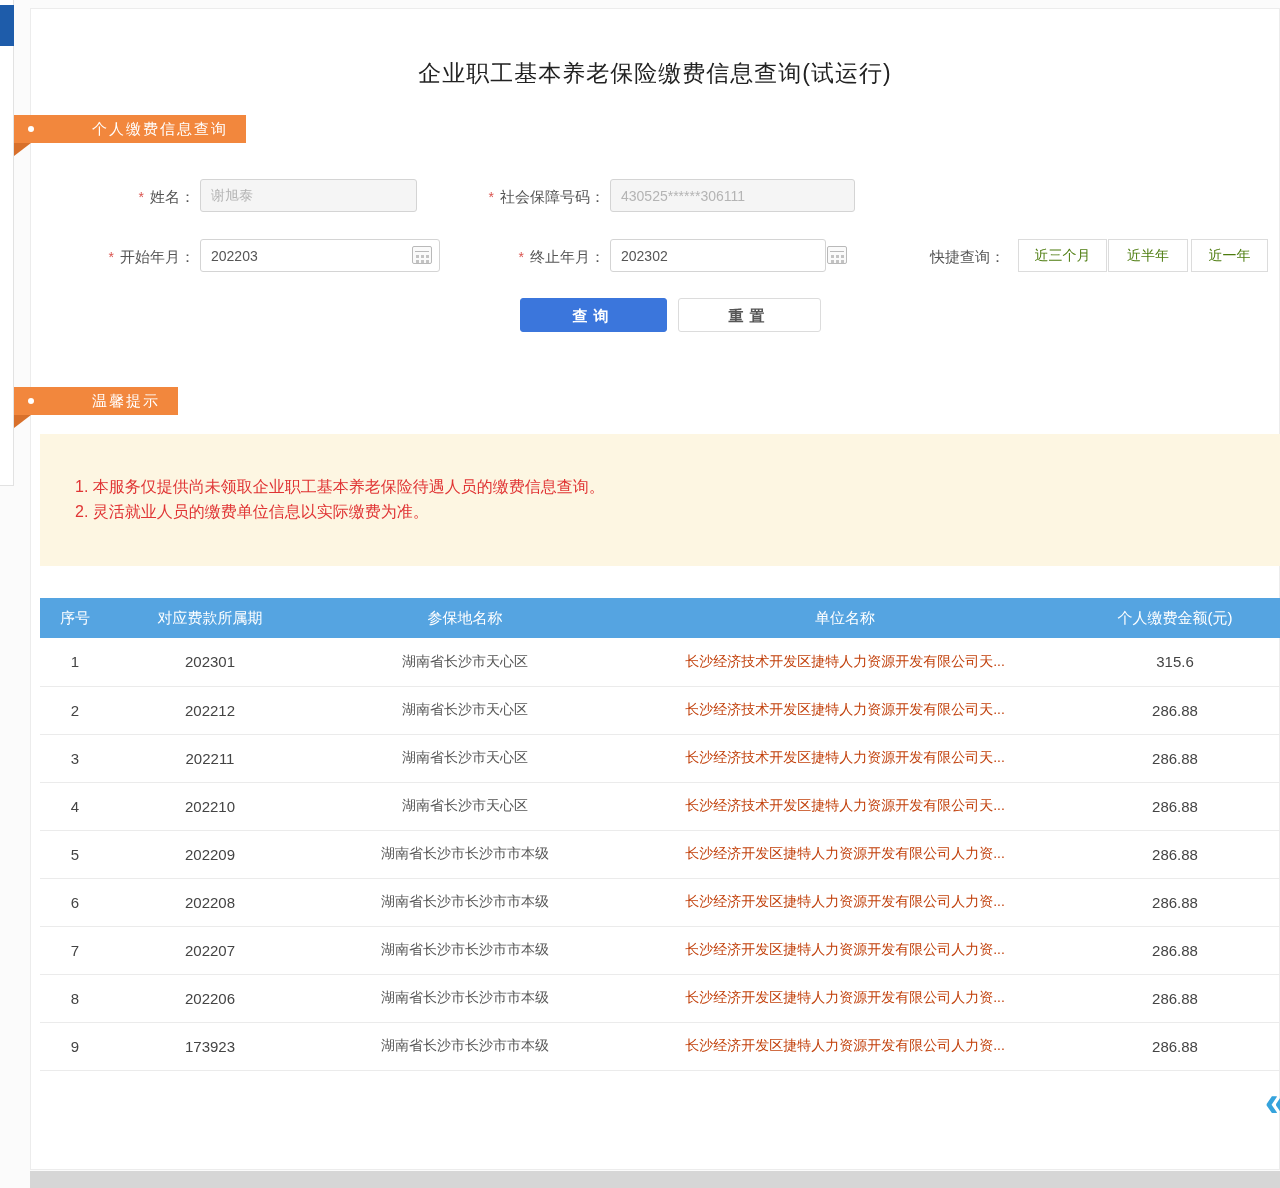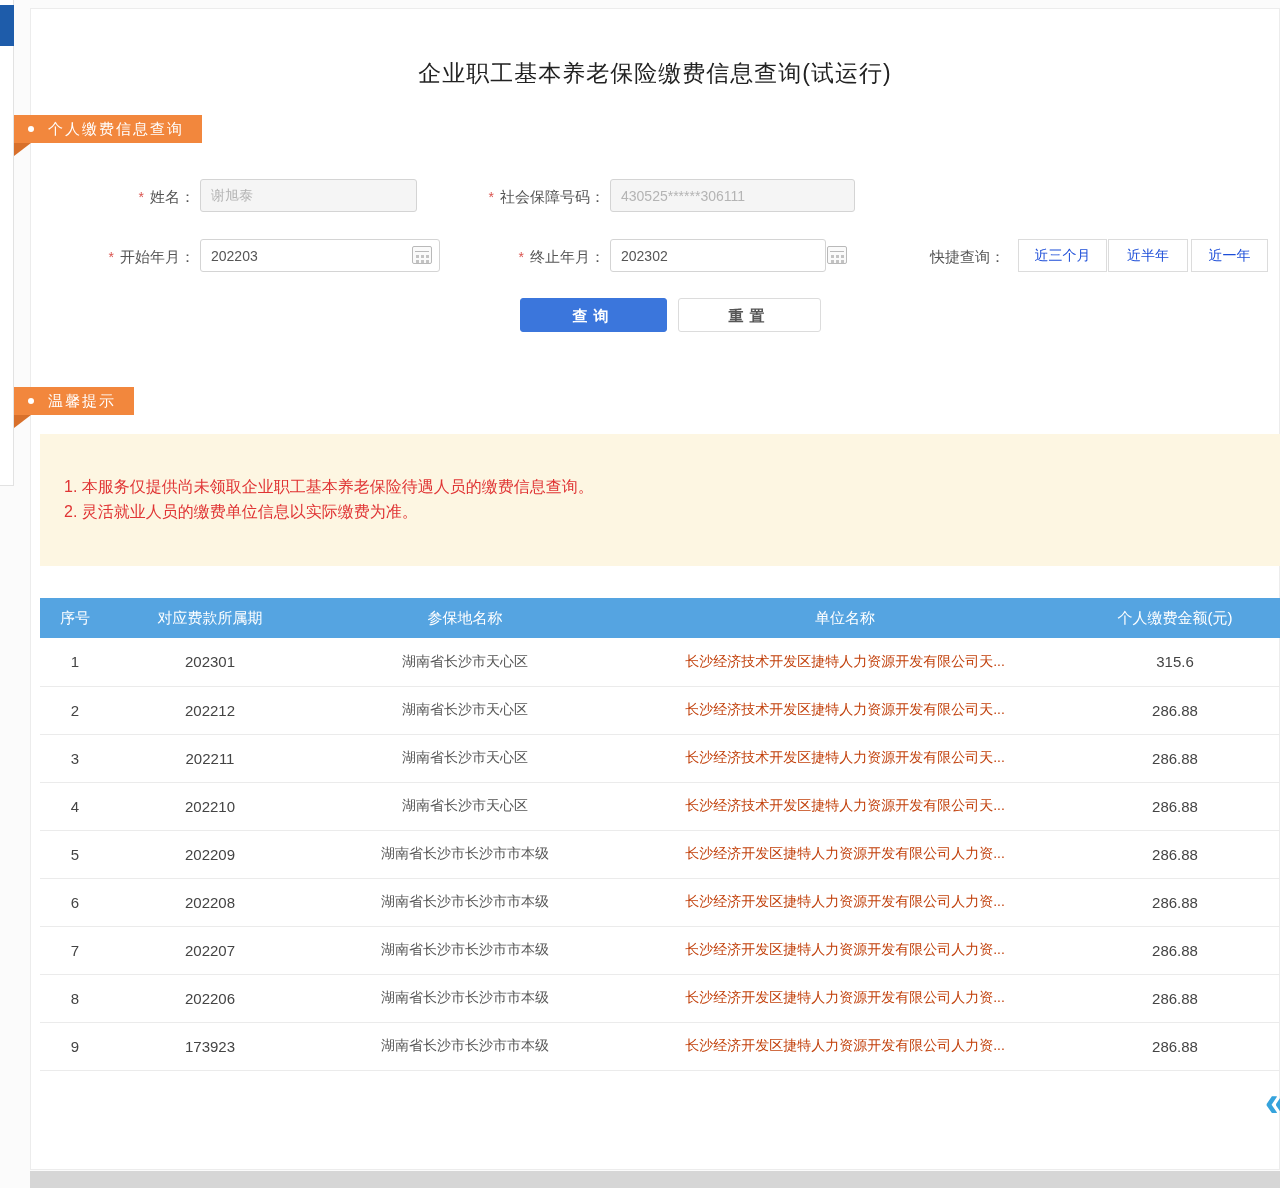--- a/index.html
+++ b/index.html
@@ -14,52 +14,52 @@
   
   .card { position:absolute; left:30px; top:8px; width:1250px; height:1162px;
           background:#fff; border:1px solid #ececec; }
   .bottom-strip { position:absolute; left:30px; bottom:0; width:1250px; height:17px; background:#d6d6d6; }
 
   .page-title { position:absolute; left:30px; top:58px; width:1250px; text-align:center;
                 font-size:23px; color:#222; letter-spacing:1px; }
 
   
   .badge { position:absolute; left:14px; height:28px; background:#f2873d; color:#fff;
-           display:flex; align-items:center; padding:0 18px 0 14px; font-size:15px; letter-spacing:2px; }
+           display:flex; align-items:center; padding:0 18px 0 14px; font-size:15px; letter-spacing:2px;gap:44px; }
   .badge .dot { width:6px; height:6px; border-radius:50%; background:#fff; margin-right:14px; }
   .badge::after { content:""; position:absolute; left:0; top:28px; width:0; height:0;
                   border-top:13px solid #d8702b; border-right:17px solid transparent; }
   .badge-query { top:115px; }
   .badge-tips  { top:387px; }
 
   
   .f-label { position:absolute; font-size:15px; color:#555; text-align:right; }
   .req { color:#d9534f; margin-right:6px; font-size:14px; }
   .f-input { position:absolute; height:33px; border:1px solid #d4d4d4; border-radius:3px;
              background:#fff; font-size:14px; color:#555; padding:0 10px;
              font-family:"Liberation Sans","DejaVu Sans",sans-serif; }
   .f-input.disabled { background:#f5f5f5; color:#b4b4b4; }
   .cal-icon { position:absolute; width:20px; height:18px; border:1px solid #b9b9b9; border-radius:2px;
               background:#fafafa; cursor:pointer; }
   .cal-icon::before { content:""; position:absolute; left:2px; right:2px; top:4px; height:1px; background:#b9b9b9; }
   .cal-icon::after { content:""; position:absolute; left:3px; top:8px; width:3px; height:3px; background:#c3c3c3;
                      box-shadow:5px 0 #c3c3c3, 10px 0 #c3c3c3, 0 5px #c3c3c3, 5px 5px #c3c3c3, 10px 5px #c3c3c3; }
 
   .quick-btn { position:absolute; height:33px; border:1px solid #dcdcdc; background:#fff;
-               font-size:14px; color:#1d4ed8; text-align:center; line-height:31px; cursor:pointer; }
+               font-size:14px; color:#4d7c0f; text-align:center; line-height:31px; cursor:pointer; }
 
   .btn { position:absolute; height:34px; border-radius:3px; font-size:15px; text-align:center;
          line-height:34px; cursor:pointer; letter-spacing:6px;font-weight:bold; }
   .btn-primary { background:#3b76dc; color:#fff; border:1px solid #3b76dc; }
   .btn-plain   { background:#fff; color:#555; border:1px solid #dcdcdc; }
 
   
   .notice { position:absolute; left:40px; top:434px; width:1240px; height:132px; background:#fdf6e2; }
   .notice-line { font-size:16px; color:#e03434; line-height:25px; }
-  .notice-inner { padding:40px 0 0 24px; }
+  .notice-inner { padding:40px 0 0 35px; }
 
   
   .tbl { position:absolute; left:40px; top:598px; width:1240px; border-collapse:collapse; table-layout:fixed; }
   .tbl th { background:#55a4e1; color:#fff; font-weight:normal; font-size:15px; height:40px; }
   .tbl td { font-size:15px; color:#444; height:48px; text-align:center; border-bottom:1px solid #ebebeb;
             overflow:hidden; white-space:nowrap; }
   .tbl td.c3 { font-size:14px; color:#c2410c; }
   .tbl td.c2 { font-size:14px; color:#555; }
   .c0 { width:70px; } .c1 { width:200px; } .c2 { width:310px; } .c3 { width:450px; } .c4 { width:210px; }
 

